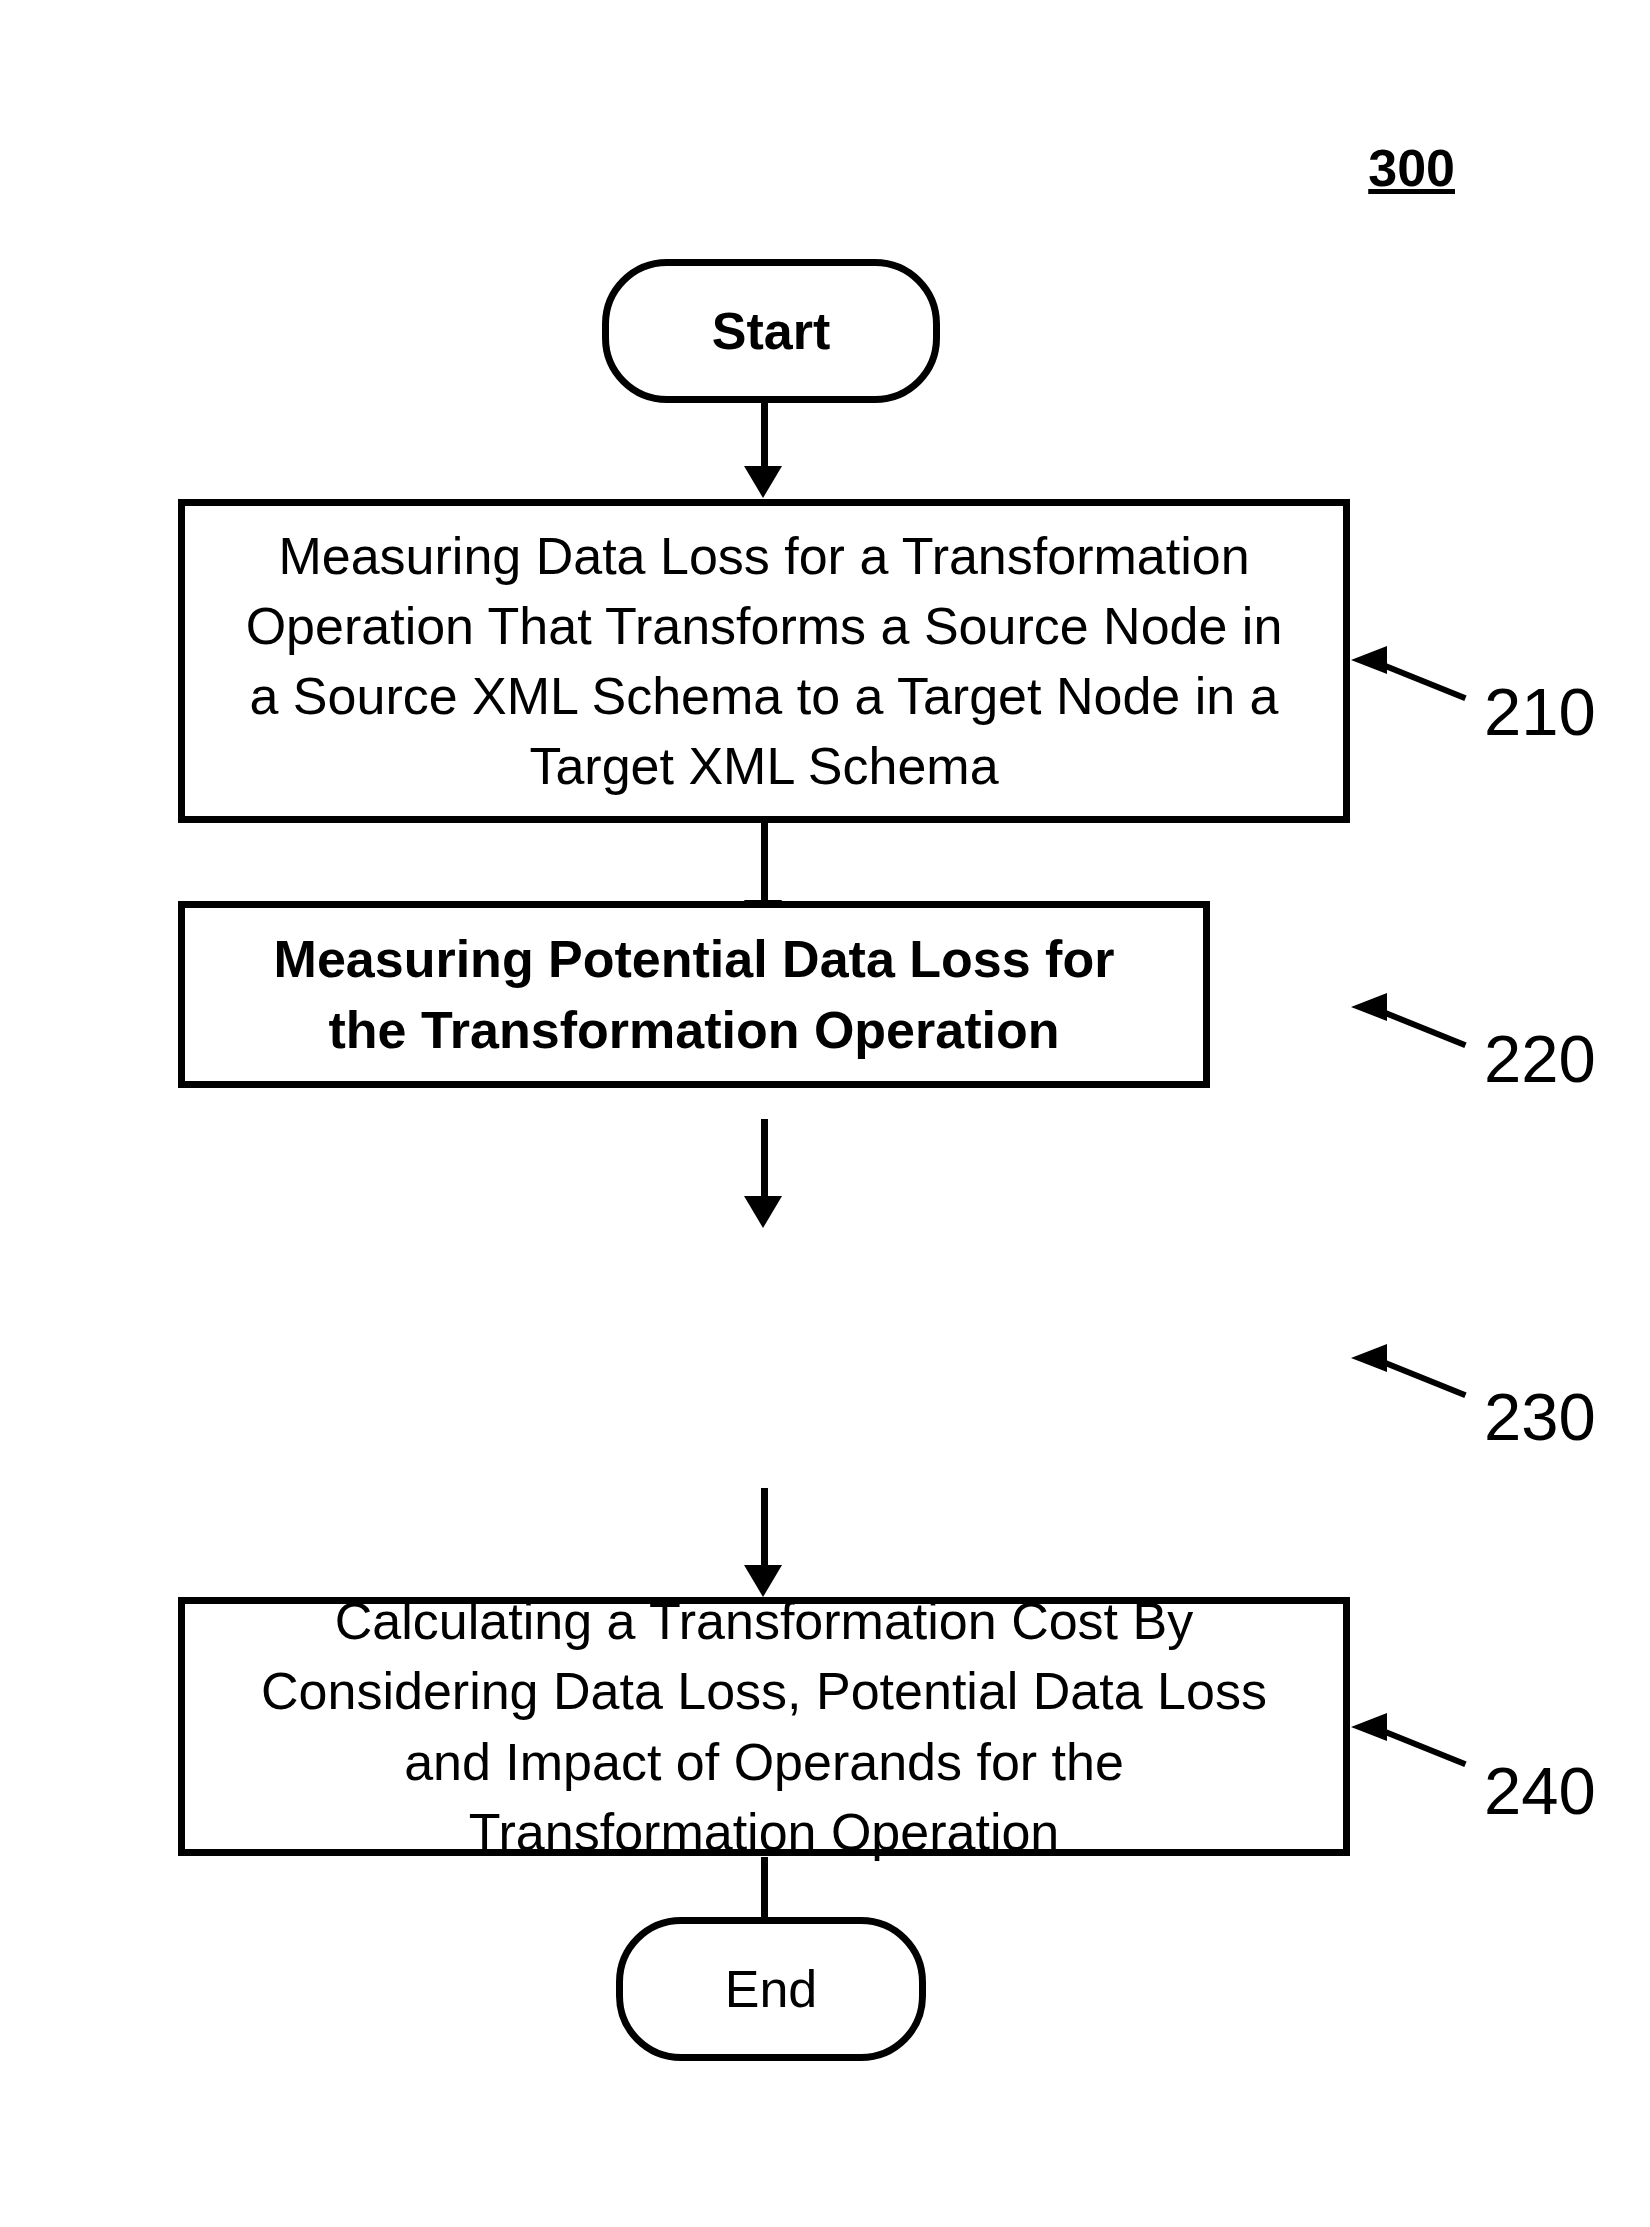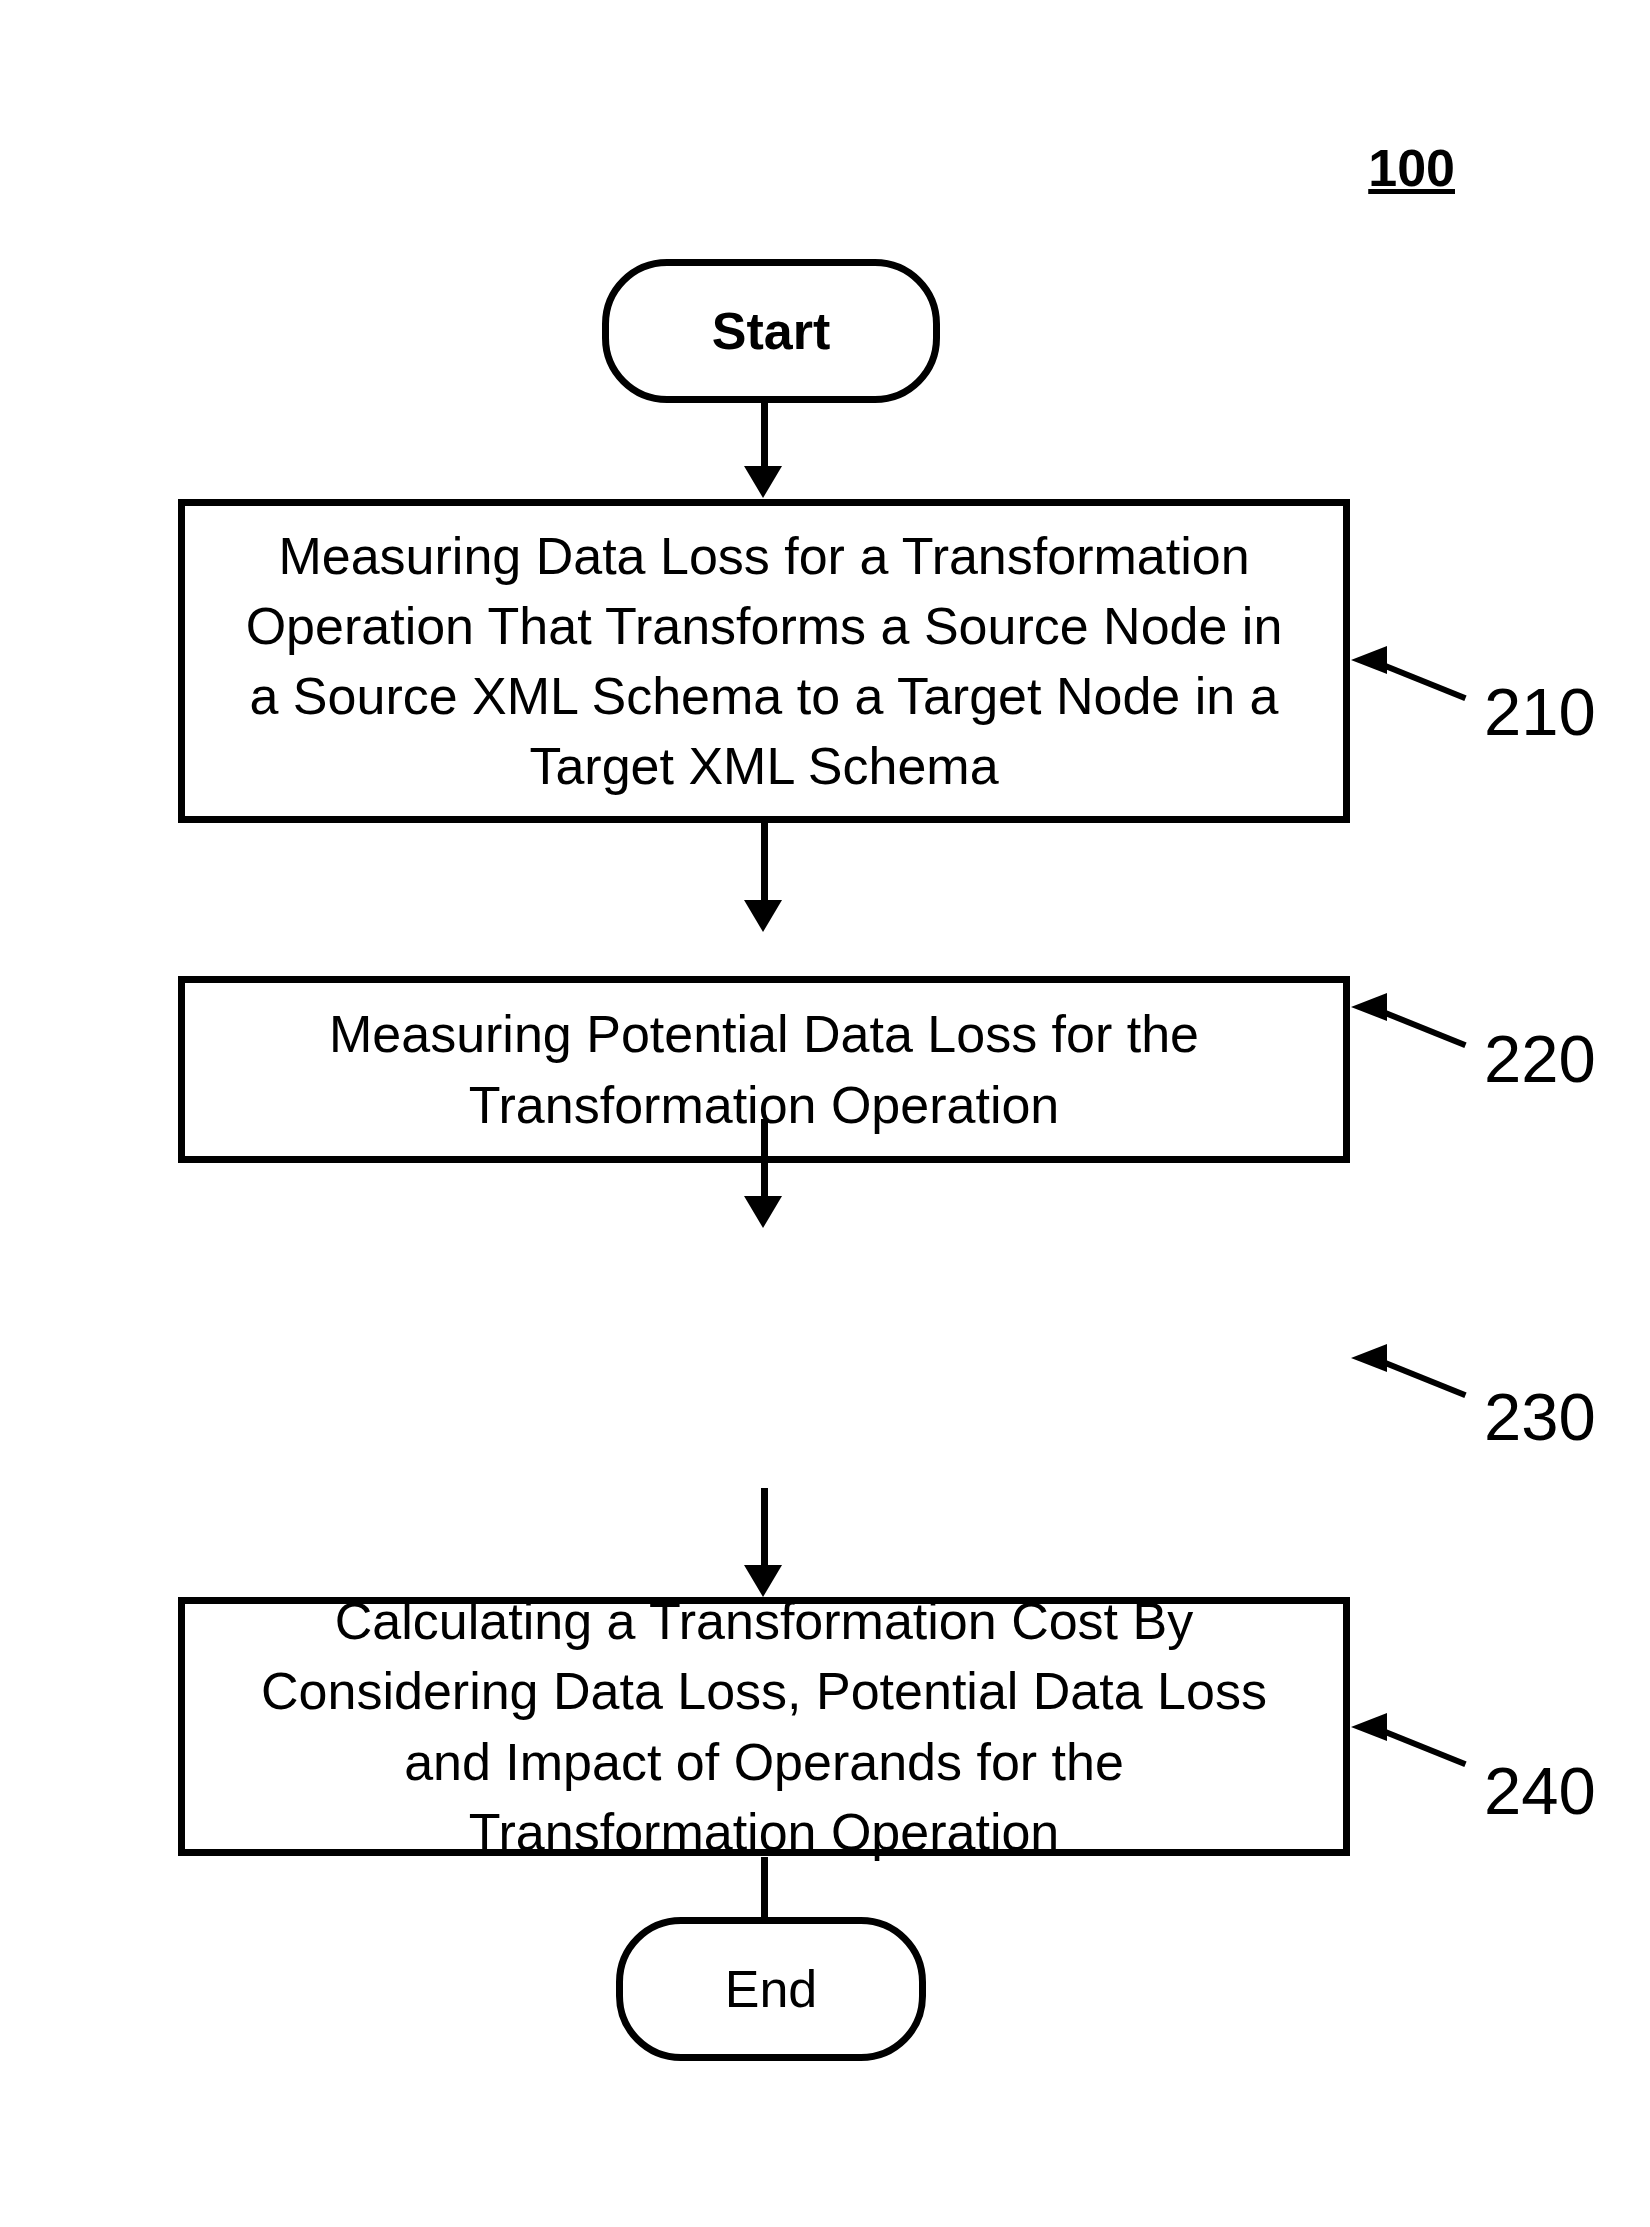--- a/index.html
+++ b/index.html
@@ -75,40 +75,40 @@
     height: 5.7px;
     background: #000;
     transform-origin: left center;
   }
 </style>
 </head>
 <body>
 
 <div class="canvas">
 
-  <div class="figure-number">100</div>
+  <div class="figure-number">300</div>
 
   <div class="terminator" style="left:602px; top:259px; width:324px; height:130px;font-weight:bold;">
     <span>Start</span>
   </div>
 
   <div class="arrow-line" style="left:761px; top:397px; height:73px;"></div>
   <div class="arrow-head" style="left:744px; top:466px;"></div>
 
   <div class="process" style="left:178px; top:499px; width:1172px; height:324px;">
     <span>Measuring Data Loss for a Transformation Operation That Transforms a Source Node in a Source XML Schema to a Target Node in a Target XML Schema</span>
   </div>
   <div class="callout-tick" style="left:1351px; top:646px;"></div>
   <div class="callout-stem" style="left:1383px; top:662px; width:89px; transform: rotate(22deg);"></div>
   <div class="callout" style="left:1484px; top:673px;">210</div>
 
   <div class="arrow-line" style="left:761px; top:823px; height:81px;"></div>
   <div class="arrow-head" style="left:744px; top:900px;"></div>
 
-  <div class="process" style="left:178px; top:976px; width:1172px; height:187px;">
+  <div class="process" style="left:178px; top:901px; width:1032px; height:187px;font-weight:bold;">
     <span>Measuring Potential Data Loss for the Transformation Operation</span>
   </div>
   <div class="callout-tick" style="left:1351px; top:993px;"></div>
   <div class="callout-stem" style="left:1383px; top:1009px; width:89px; transform: rotate(22deg);"></div>
   <div class="callout" style="left:1484px; top:1020px;">220</div>
 
   <div class="arrow-line" style="left:761px; top:1119px; height:81px;"></div>
   <div class="arrow-head" style="left:744px; top:1196px;"></div>
 
   <div class="callout-tick" style="left:1351px; top:1344px;"></div>

